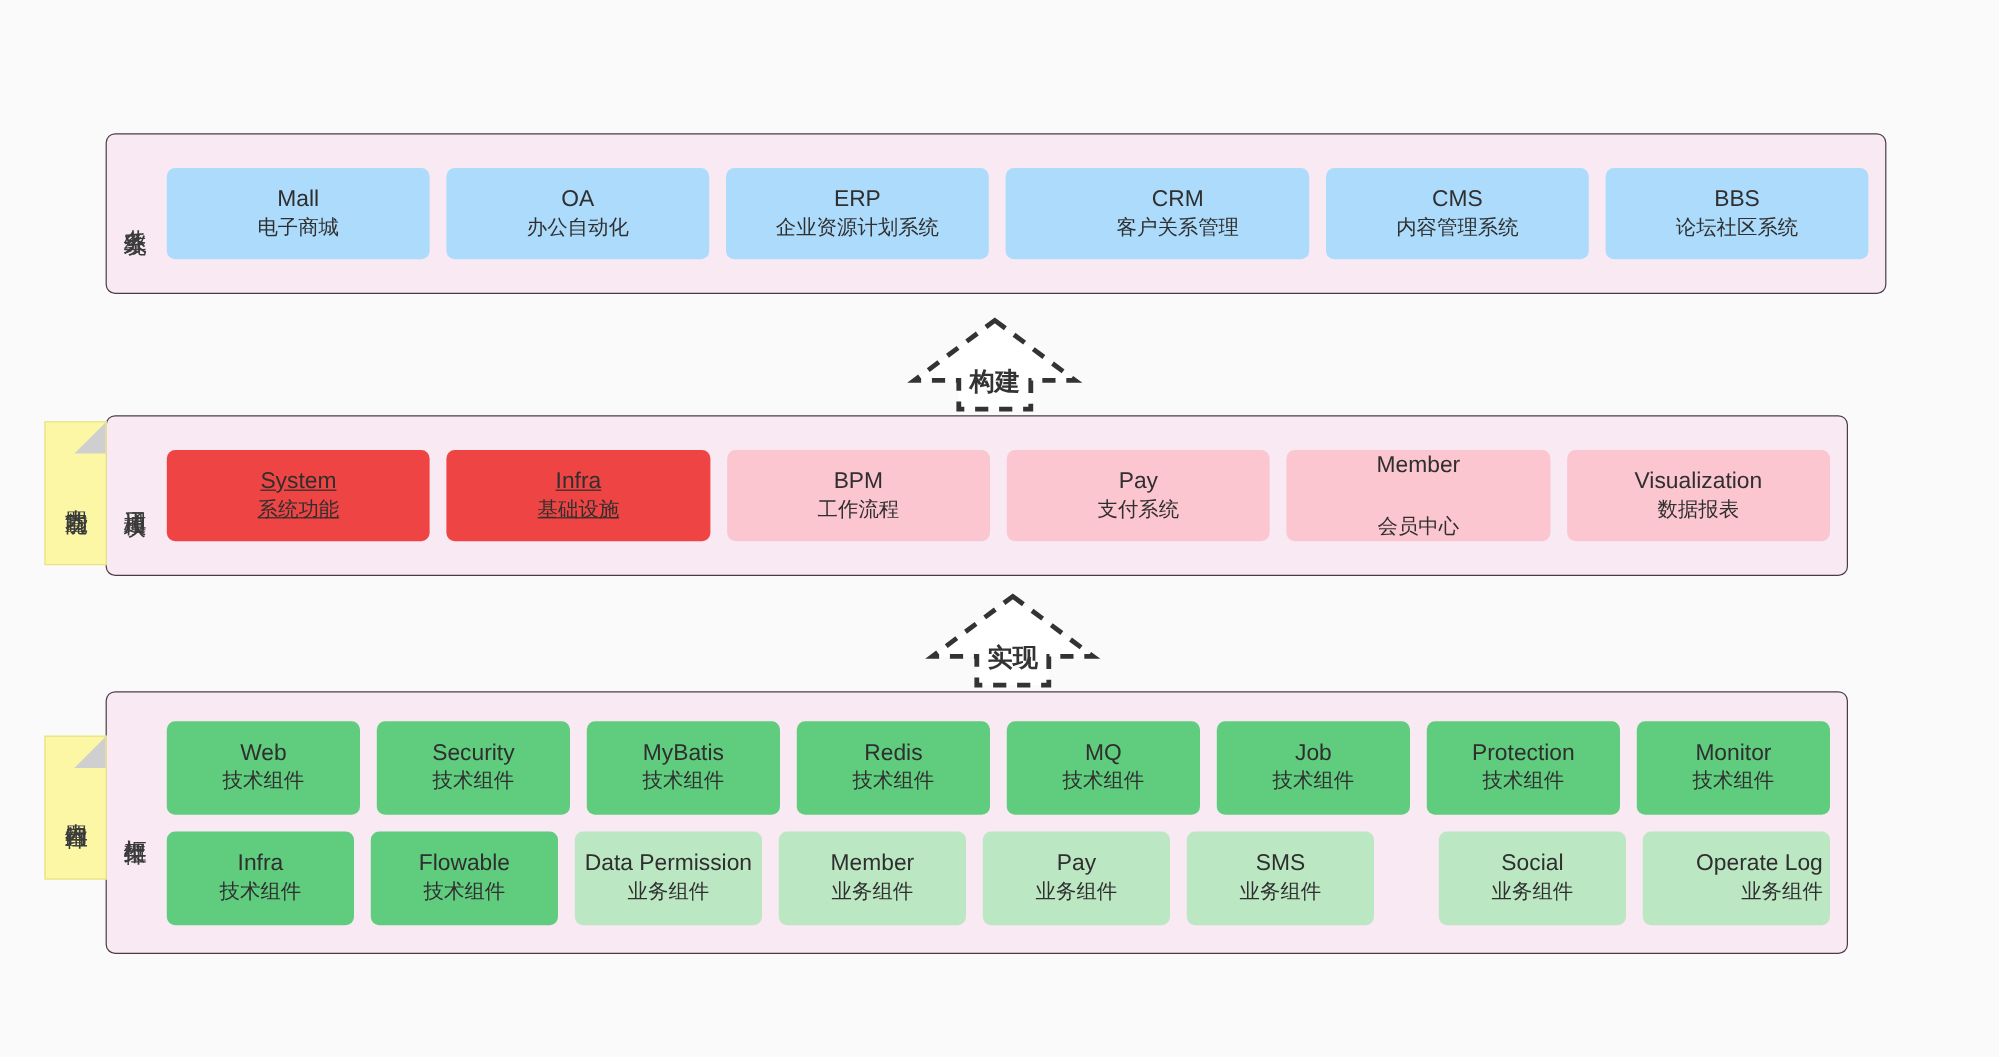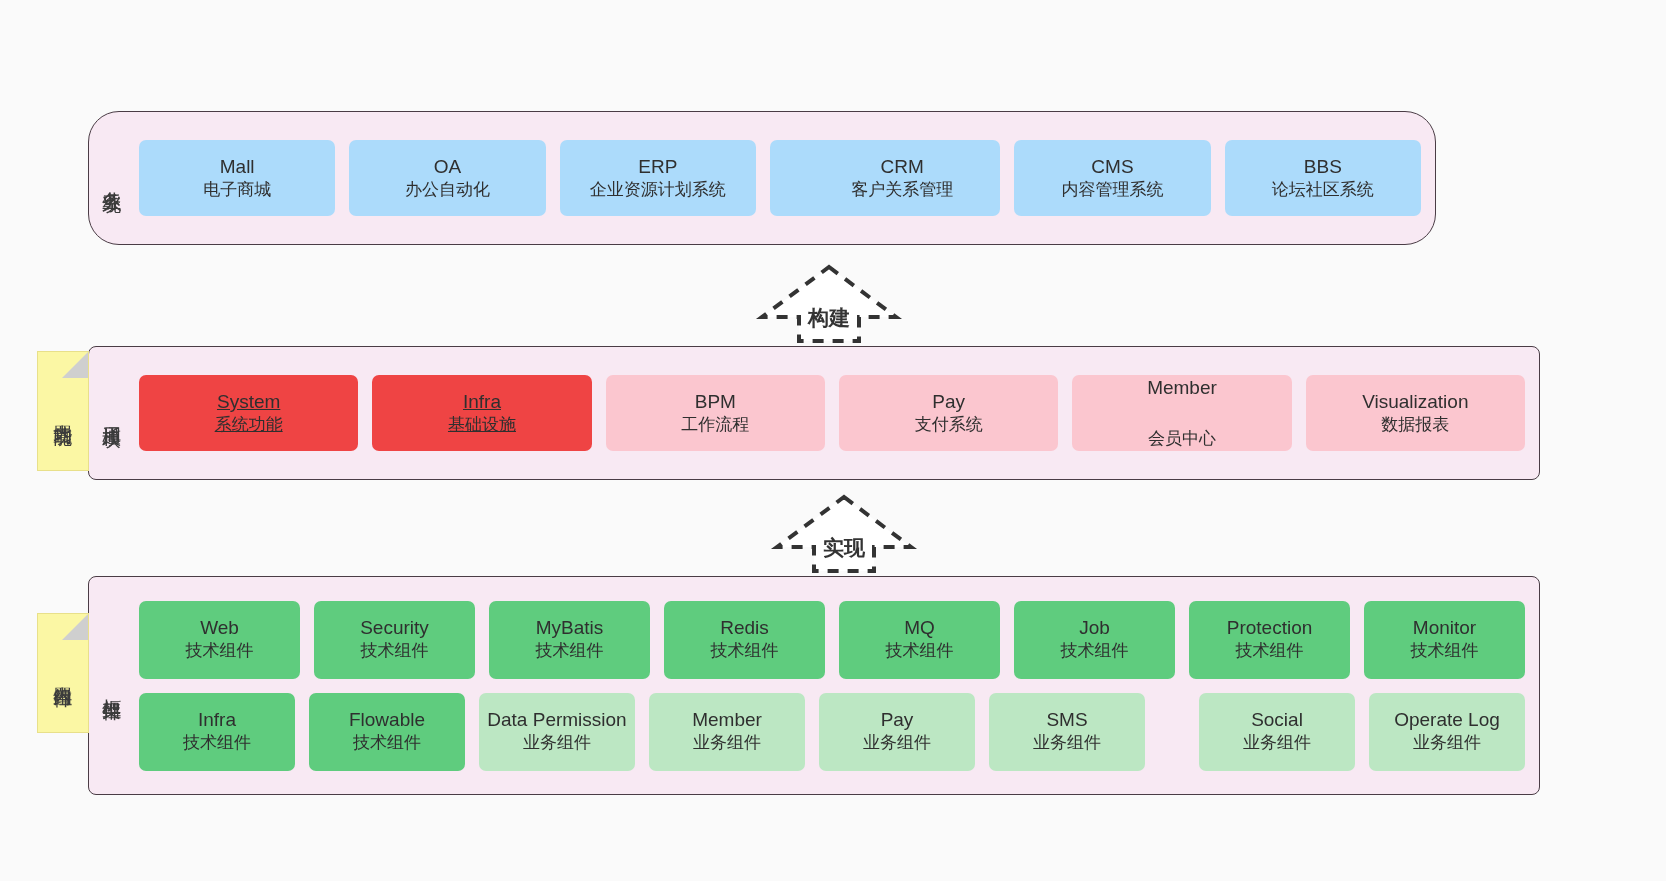--- a/index.html
+++ b/index.html
@@ -134,21 +134,21 @@
     background: transparent;
     white-space: nowrap;
     font-weight: bold;
   }
 </style>
 </head>
 <body>
 
 <div class="canvas">
 
-  <div class="layer" style="left:88px; top:111px; width:1348px; height:134px;border-radius:31px;">
+  <div class="layer" style="left:88px; top:111px; width:1484px; height:134px;">
     <div class="layer-title">业务系统</div>
     <div class="layer-body">
       <div class="cell-row">
         <div class="cell blue" style="height:76px;">
           <div class="t1">Mall</div>
           <div class="t2">电子商城</div>
         </div>
         <div class="cell blue" style="height:76px;">
           <div class="t1">OA</div>
           <div class="t2">办公自动化</div>
@@ -284,21 +284,21 @@
           <div class="t2">业务组件</div>
         </div>
         <div class="cell lgreen" style="height:78px;">
           <div class="t1">SMS</div>
           <div class="t2">业务组件</div>
         </div>
         <div class="cell lgreen" style="height:78px;margin-left:40px;">
           <div class="t1">Social</div>
           <div class="t2">业务组件</div>
         </div>
-        <div class="cell lgreen" style="height:78px;">
+        <div class="cell lgreen" style="height:78px;align-items:flex-end;">
           <div class="t1">Operate Log</div>
           <div class="t2">业务组件</div>
         </div>
       </div>
 
     </div>
   </div>
 
 </div>
 

